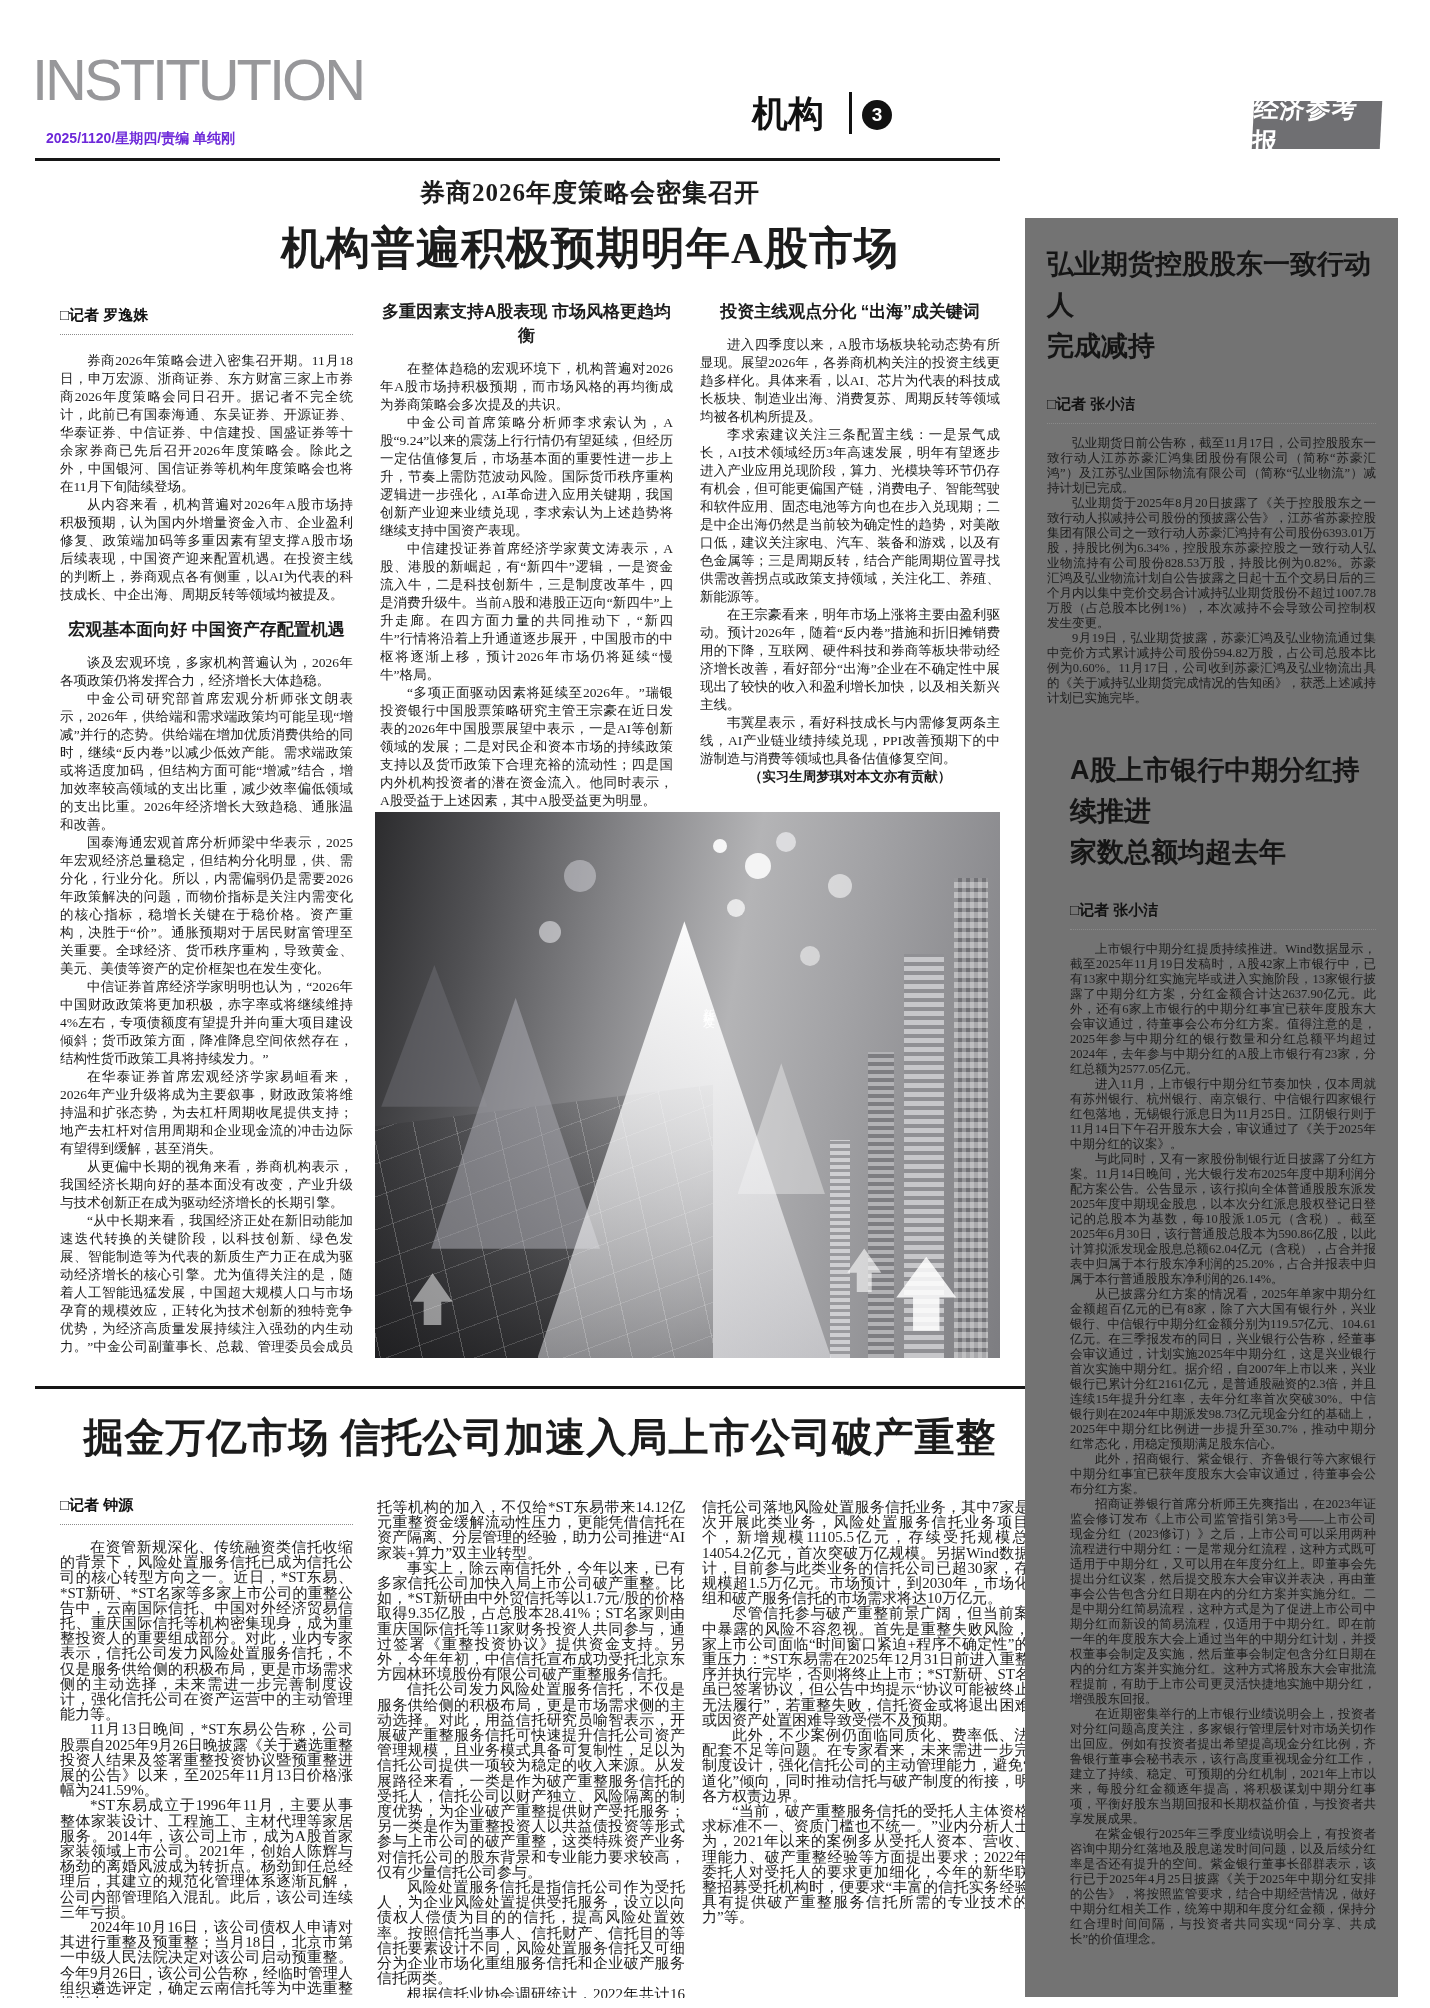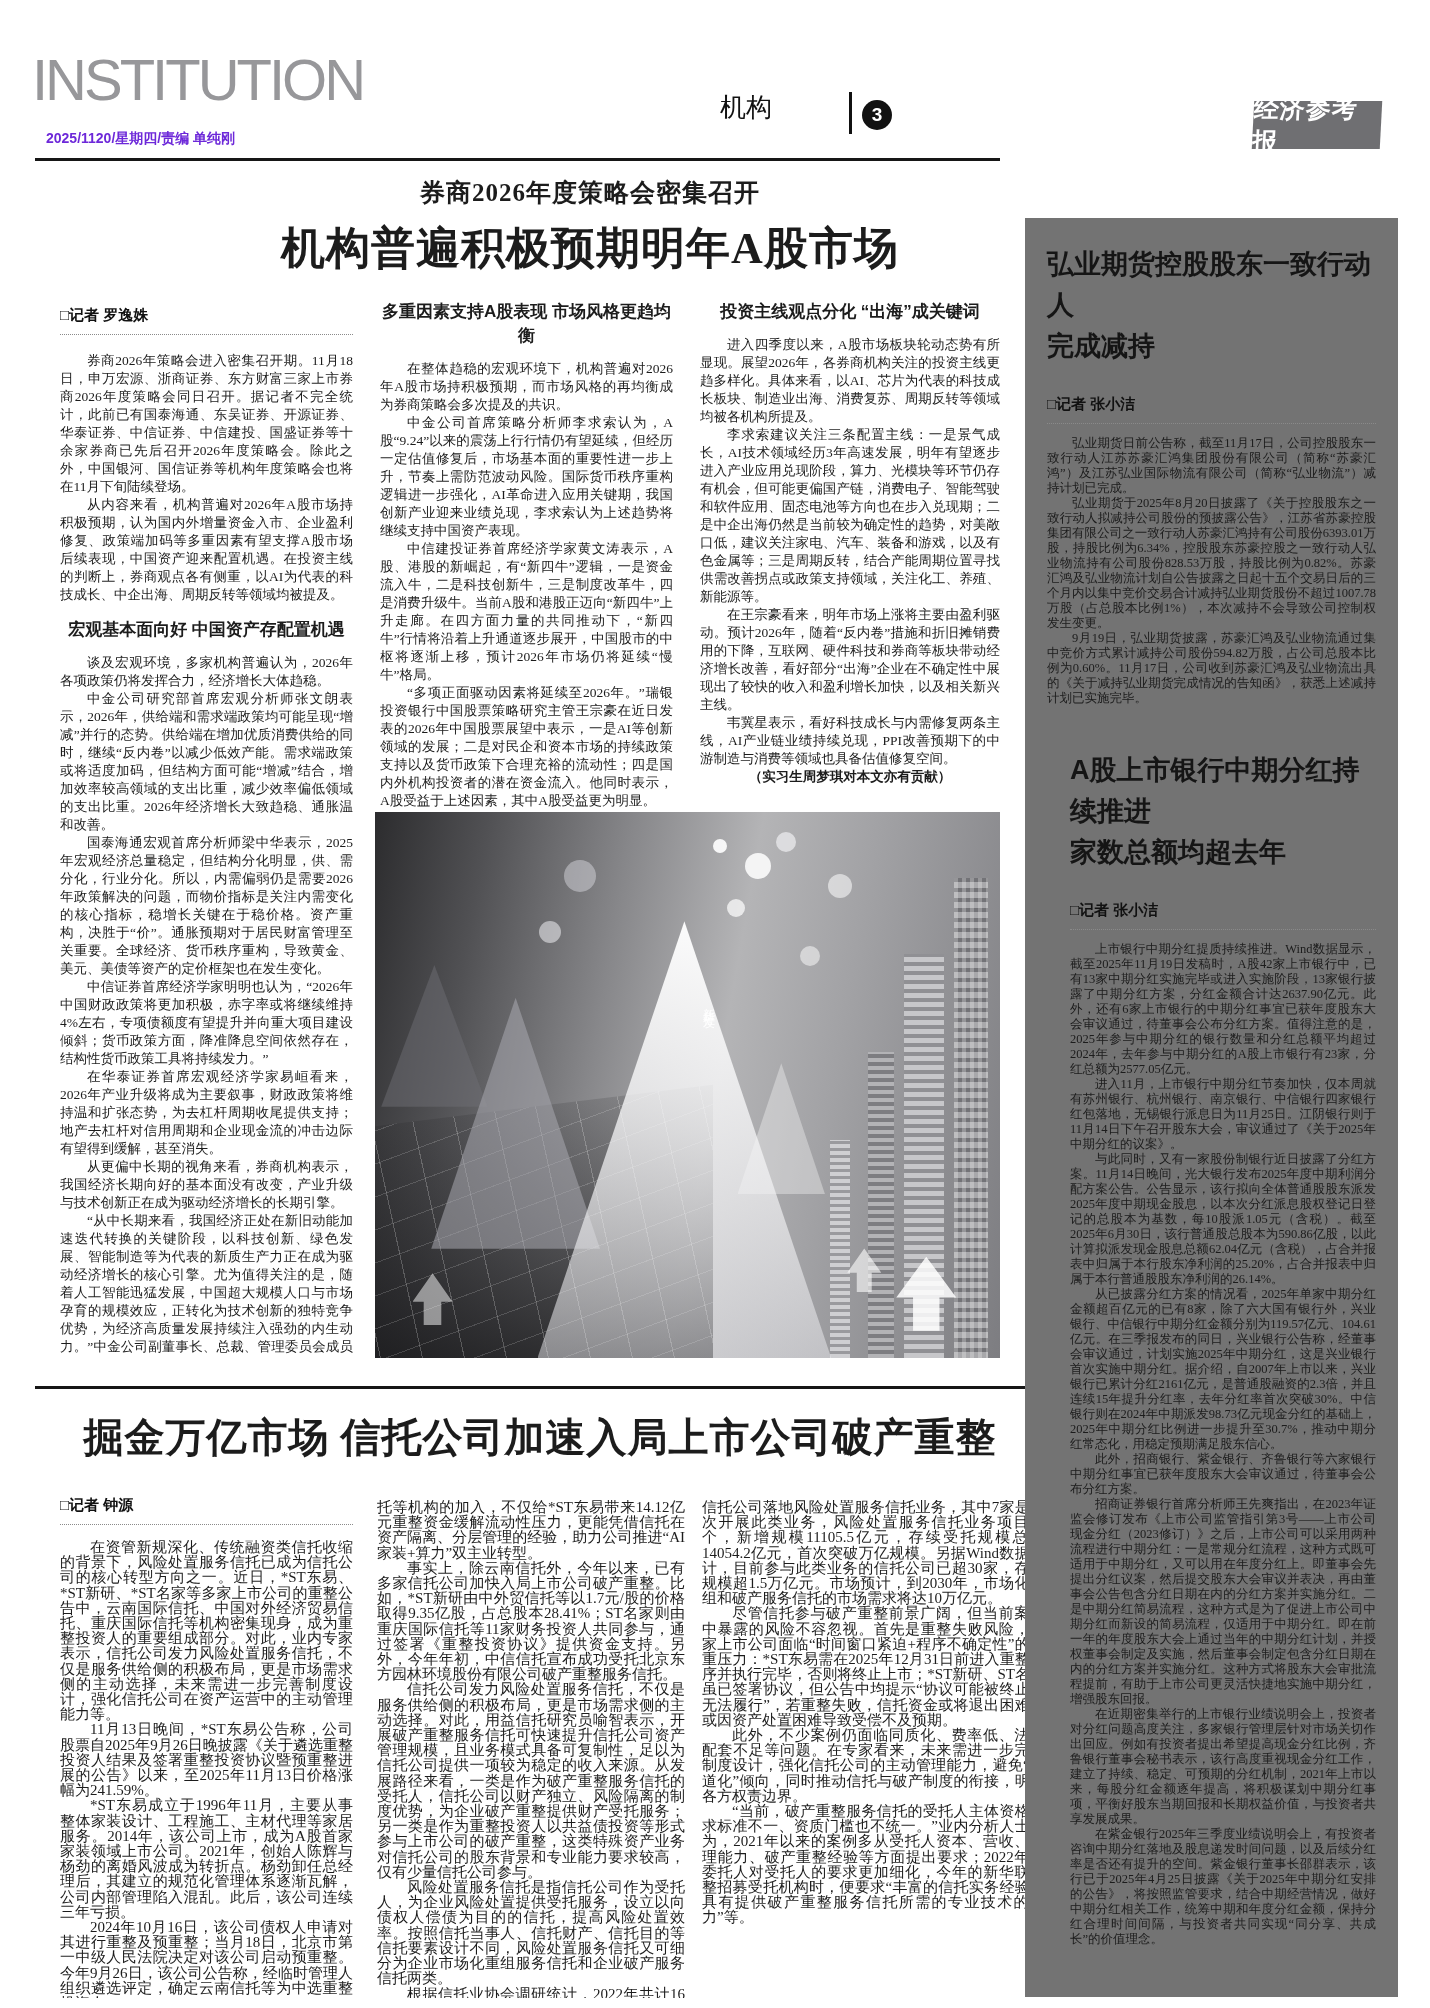--- a/index.html
+++ b/index.html
@@ -1,22 +1,22 @@
 <!DOCTYPE html>
 <html><head>
 <meta charset="utf-8">
 <style>
   html,body{margin:0;padding:0;background:#e8e8e8;}
   .page{position:relative;width:1430px;height:2008px;background:#ffffff;overflow:hidden;
         font-family:"Liberation Serif","DejaVu Serif",serif;color:#1c1c1c;}
   
   .masthead-en{position:absolute;left:32px;top:36px;font-family:"Liberation Sans","DejaVu Sans",sans-serif;
         font-size:58px;line-height:88px;color:#97979a;letter-spacing:-3px;font-weight:400;}
-  .section-cn{position:absolute;left:720px;top:90px;font-family:"Liberation Sans",sans-serif;
-        font-size:26px;font-weight:400;color:#111;}
+  .section-cn{position:absolute;left:752px;top:90px;font-family:"Liberation Sans",sans-serif;
+        font-size:36px;font-weight:700;color:#111;}
   .header-divider{position:absolute;left:849px;top:92px;width:3px;height:42px;background:#111;}
   .page-circle{position:absolute;left:862px;top:100px;width:30px;height:30px;border-radius:50%;
         background:#111;color:#fff;font-family:"Liberation Sans",sans-serif;font-size:19px;font-weight:700;
         display:flex;align-items:center;justify-content:center;}
   .date-line{position:absolute;left:46px;top:130px;font-family:"Liberation Sans",sans-serif;
         font-size:14px;font-weight:600;color:#6d28d9;}
   .masthead-box{position:absolute;left:1253px;top:101px;width:128px;height:48px;background:#6f6f72;
         color:#fff;display:flex;align-items:center;justify-content:center;font-size:25px;font-weight:700;
         transform:skewX(-3deg);letter-spacing:1px;}
   .top-rule{position:absolute;left:35px;top:158px;width:965px;height:3px;background:#161616;}

